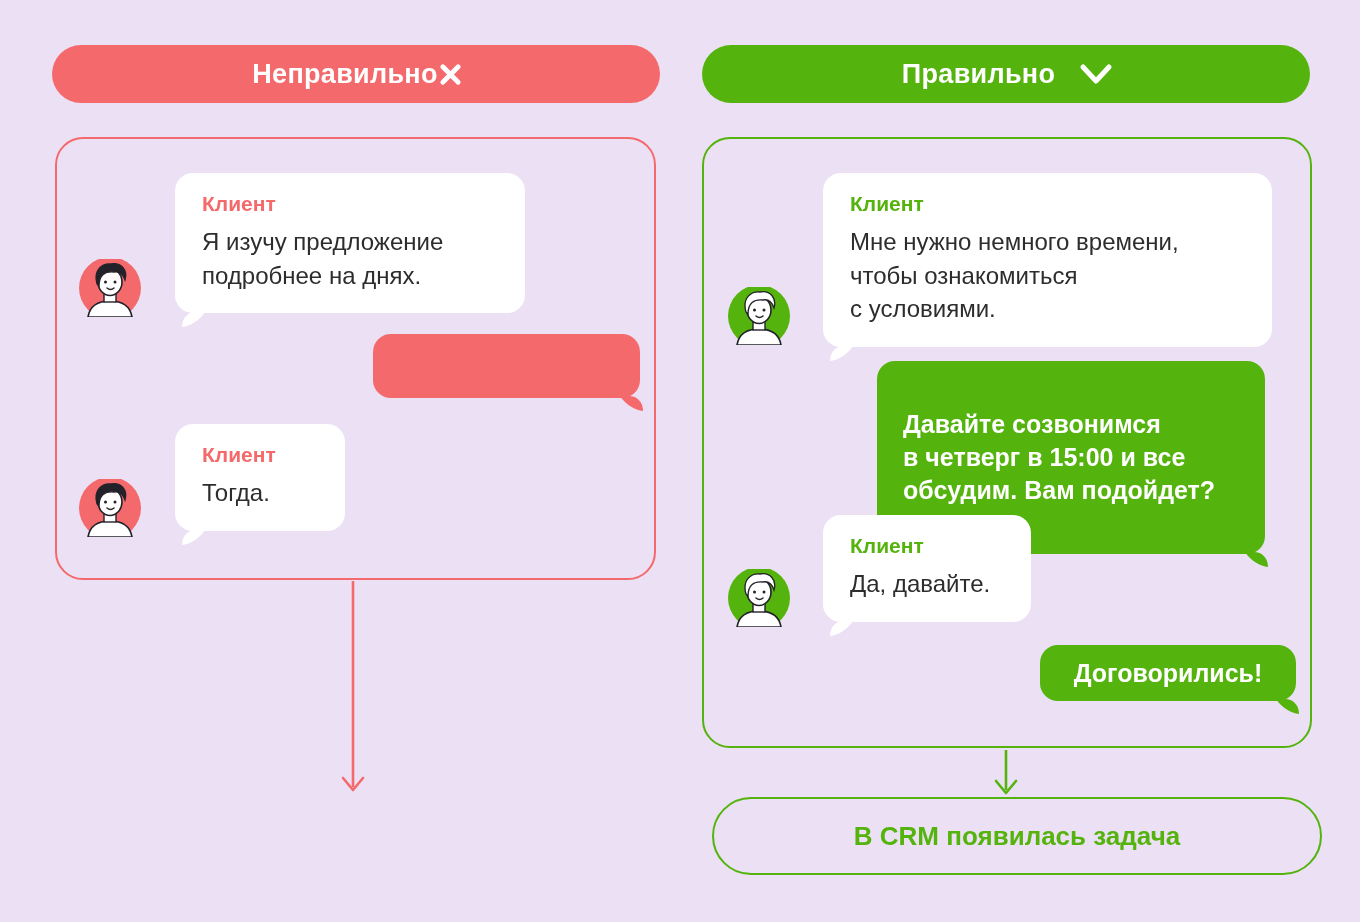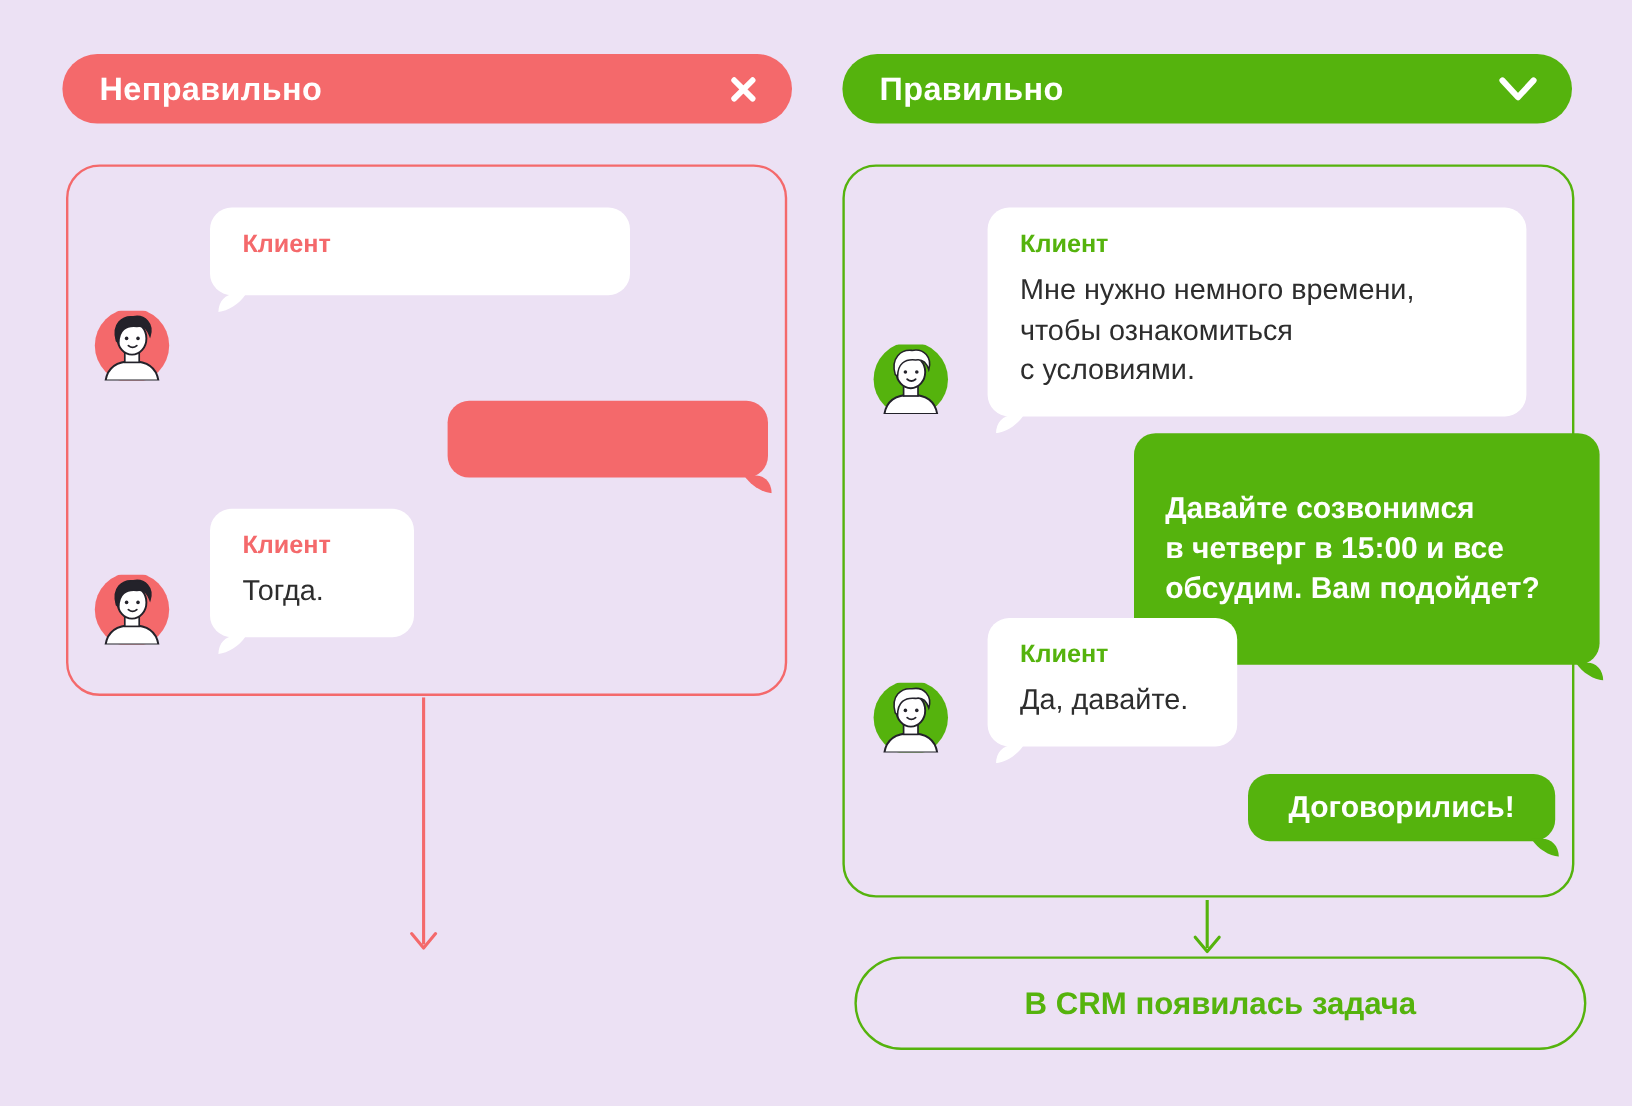--- a/index.html
+++ b/index.html
@@ -18,21 +18,21 @@
     overflow: hidden;
   }
   
   .header-pill {
     position: absolute;
     top: 45px;
     height: 58px;
     border-radius: 29px;
     display: flex;
     align-items: center;
-    justify-content: space-between;
+    justify-content: center;
     padding: 0 28px 0 31px;
     box-sizing: border-box;
   }
   .hdr-wrong { left: 52px;  width: 608px; background: var(--red); }
   .hdr-right { left: 702px; width: 608px; background: var(--green); gap: 24px; }
   .header-label {
     color: #fff;
     font-size: 27px;
     font-weight: 700;
     letter-spacing: 0.3px;
@@ -109,21 +109,21 @@
   .result-right { left: 712px; width: 610px; border-color: var(--green); color: var(--green); justify-content: center; }
   
   .w-msg1   { left: 155px;  top: 173px; width: 350px; }
   .w-av1    { left: 78px;   top: 259px; }
   .w-agent1 { left: 353px;  top: 334px; width: 267px; height: 64px; }
   .w-msg2   { left: 155px;  top: 424px; width: 170px; }
   .w-av2    { left: 78px;   top: 479px; }
   .w-arrow  { left: 340px;  top: 581px; }
   .r-msg1   { left: 803px;  top: 173px; width: 449px; }
   .r-av1    { left: 727px;  top: 287px; }
-  .r-agent1 { left: 925px;  top: 361px; width: 388px; }
+  .r-agent1 { left: 857px;  top: 361px; width: 388px; }
   .r-msg2   { left: 803px;  top: 515px; width: 208px; }
   .r-av2    { left: 727px;  top: 569px; }
   .r-agent2 { left: 1020px; top: 645px; width: 256px; height: 56px; }
   .r-arrow  { left: 993px;  top: 750px; }
 </style>
 </head>
 <body>
 
 <svg width="0" height="0" style="position:absolute" aria-hidden="true">
   <defs>
@@ -139,20 +139,22 @@
     <span class="header-label">Неправильно</span>
     <svg class="hdr-icon" width="25" height="25" viewBox="0 0 26 26">
       <path d="M5 5 L21 21 M21 5 L5 21" stroke="#fff" stroke-width="5" stroke-linecap="round" fill="none"></path>
     </svg>
   </div>
 
   <div class="chatbox box-wrong"></div>
 
   <div class="bubble client-bubble w-msg1">
     <div class="client-label red-accent">Клиент</div>
+    <div class="msg-text">Я изучу предложение
+подробнее на днях.</div>
     <svg class="tail tail-left tail-white" width="26" height="15" viewBox="0 0 26 15">
       <path d="M3 15 C3 6 9 0 17 0 L26 0 C20 9 11 14 3 15 Z"></path>
     </svg>
   </div>
 
   <svg class="avatar av-red w-av1" width="64" height="58" viewBox="0 0 64 58">
     <g clip-path="url(#avclip)">
       <circle class="av-bg" cx="32" cy="29" r="31"></circle>
       <path d="M10 58 C12 46 20 42 32 42 C44 42 52 46 54 58 Z" fill="#fff" class="line" stroke-width="1.6"></path>
       <rect x="26" y="31" width="12" height="12" fill="#fff" class="line" stroke-width="1.4"></rect>

